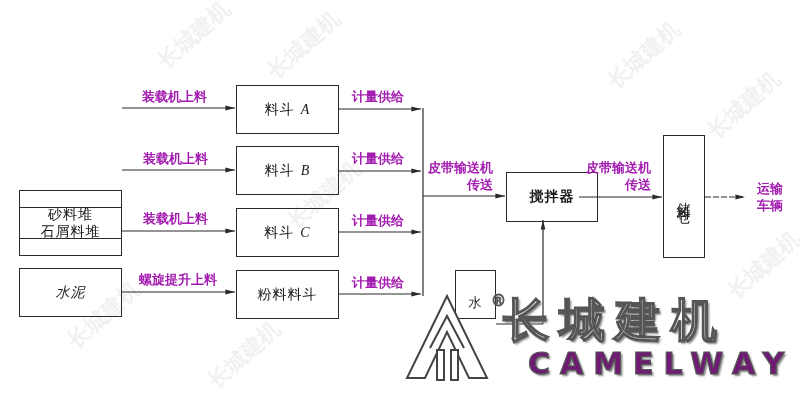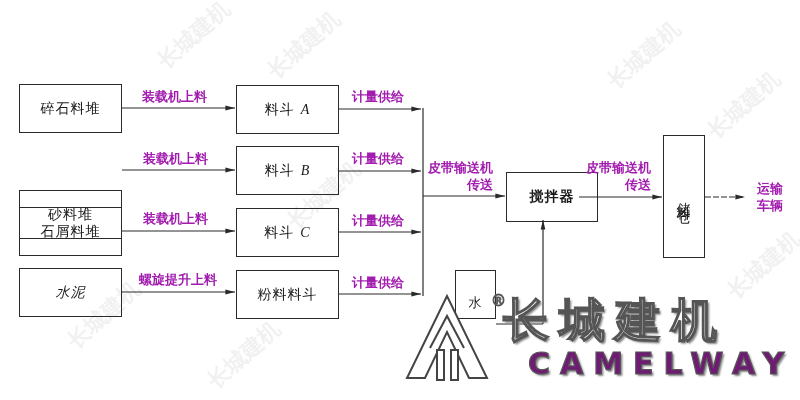--- a/index.html
+++ b/index.html
@@ -63,23 +63,20 @@
 
       <line x1="496" y1="324" x2="543" y2="324"></line>
       <line x1="543" y1="324" x2="543" y2="220" marker-end="url(#arr)"></line>
 
       <line x1="579" y1="197" x2="662" y2="197" marker-end="url(#arr)"></line>
 
       <line x1="705" y1="197" x2="745" y2="197" stroke-dasharray="6,2" marker-end="url(#arr)"></line>
     </g>
   </svg>
 
-  <div class="box" style="left:19px;top:84px;width:103px;height:49px;">
-    <span>碎石料堆</span>
-  </div>
   <div class="box" style="left:19px;top:146px;width:103px;height:49px;margin-top:44px;">
     <span>砂料堆</span>
   </div>
   <div class="box" style="left:19px;top:207px;width:103px;height:49px;">
     <span>石屑料堆</span>
   </div>
   <div class="box" style="left:19px;top:268px;width:103px;height:49px;font-style:italic;">
     <span>水泥</span>
   </div>
 

